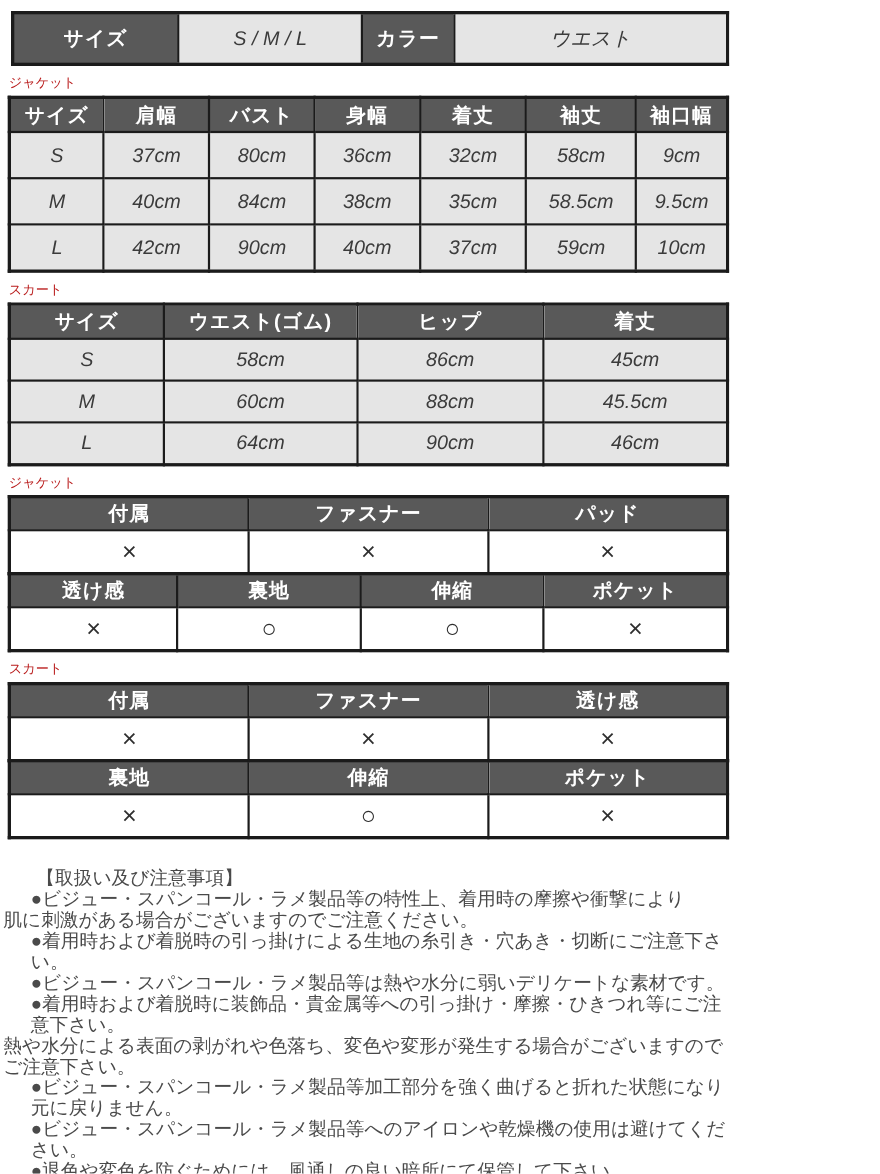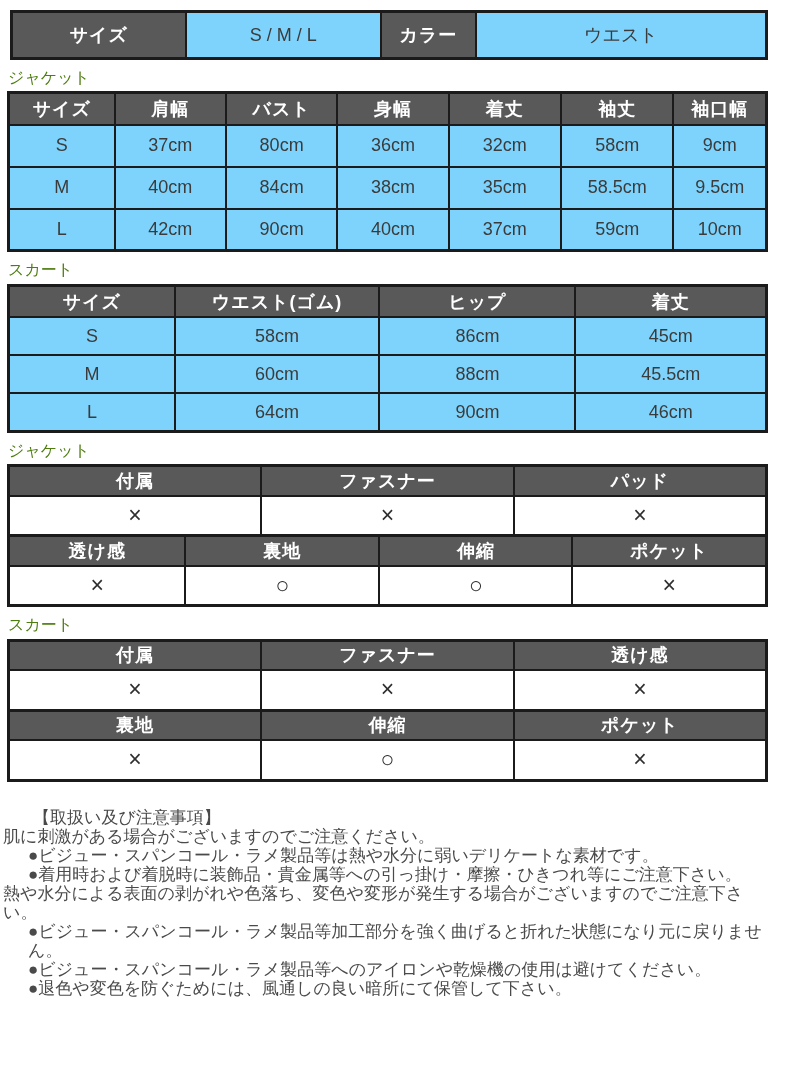--- a/index.html
+++ b/index.html
@@ -1,34 +1,34 @@
 <!DOCTYPE html>
 <html><head>
 <meta charset="utf-8">
 <style>
   html, body { margin: 0; padding: 0; background: #ffffff; }
   .sheet {
-    width: 768px; height: 1067px; background: #ffffff;
+    width: 663px; height: 1067px; background: #ffffff;
     font-family: "Liberation Sans", "DejaVu Sans", sans-serif;
     overflow: hidden; position: relative;
   }
   table.tbl { border-collapse: collapse; table-layout: fixed; border: 3px solid #1b1b1b; }
   table.tbl th, table.tbl td { border: 2px solid #1b1b1b; padding: 0; overflow: hidden; }
   th.hdr {
     background-color: #595959; background-clip: content-box; padding: 2px;
     color: #ffffff; font-size: 18px; font-weight: bold; text-align: center;
     letter-spacing: 1px;
   }
-  td.cell { text-align: center; font-size: 18px; color: #3b3b3b; background: #7dd3fc; }
+  td.cell { text-align: center; font-size: 18px; color: #3b3b3b; background: #e5e5e5; font-style: italic; }
   td.sym { text-align: center; font-size: 23px; font-weight: 400; color: #2f2f2f; background: #ffffff; }
 
   .top-table { margin: 10px 0 0 10px; }
   .top-table tr { height: 47px; }
 
-  .section-label { font-size: 16px; color: #4d7c0f; margin: 9px 0 4px 8px; line-height: 1.15; }
+  .section-label { font-size: 12px; color: #b91c1c; margin: 9px 0 4px 8px; line-height: 1.15; }
 
   .size-table, .feat-table { margin-left: 7px; }
   .size-table tr.hrow { height: 32px; }
   .jacket-size tr.drow { height: 42px; }
   .skirt-size tr.drow { height: 38px; }
 
   .feat-table tr.hrow { height: 30px; }
   .feat-table tr.drow { height: 40px; }
   .feat-stack-2 { margin-top: -3px; }
 
@@ -224,21 +224,23 @@
     <tr class="drow">
       <td class="sym">×</td>
       <td class="sym">○</td>
       <td class="sym">×</td>
     </tr>
   </tbody>
     </table>
 
   <div class="notes">
     <div class="heading">【取扱い及び注意事項】</div>
+    <div class="bullet">●ビジュー・スパンコール・ラメ製品等の特性上、着用時の摩擦や衝撃により</div>
     <div class="cont">肌に刺激がある場合がございますのでご注意ください。</div>
+    <div class="bullet">●着用時および着脱時の引っ掛けによる生地の糸引き・穴あき・切断にご注意下さい。</div>
     <div class="bullet">●ビジュー・スパンコール・ラメ製品等は熱や水分に弱いデリケートな素材です。</div>
     <div class="bullet">●着用時および着脱時に装飾品・貴金属等への引っ掛け・摩擦・ひきつれ等にご注意下さい。</div>
     <div class="cont">熱や水分による表面の剥がれや色落ち、変色や変形が発生する場合がございますのでご注意下さい。</div>
     <div class="bullet">●ビジュー・スパンコール・ラメ製品等加工部分を強く曲げると折れた状態になり元に戻りません。</div>
     <div class="bullet">●ビジュー・スパンコール・ラメ製品等へのアイロンや乾燥機の使用は避けてください。</div>
     <div class="bullet">●退色や変色を防ぐためには、風通しの良い暗所にて保管して下さい。</div>
   </div>
 
 </div>
 

